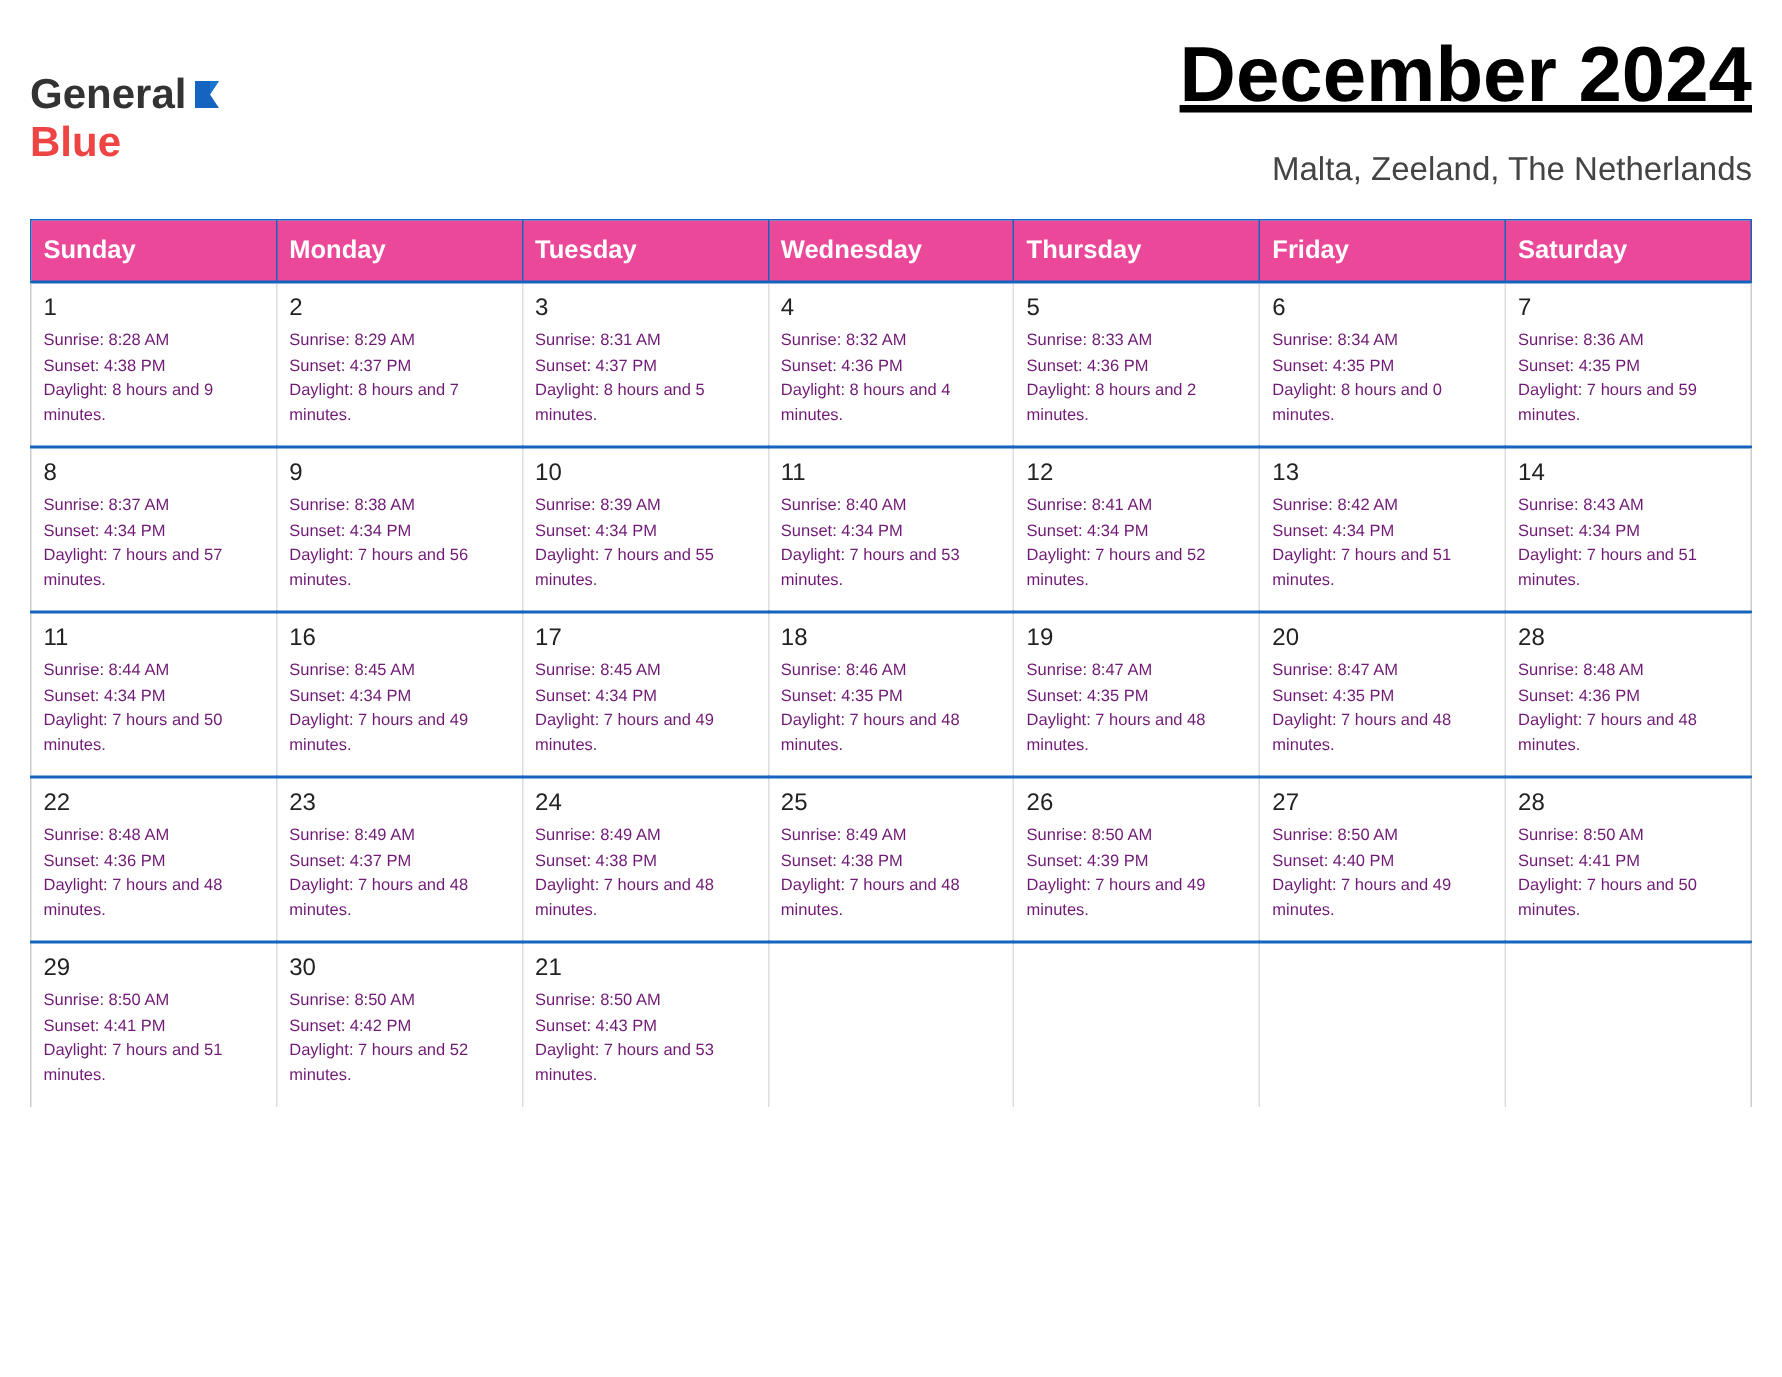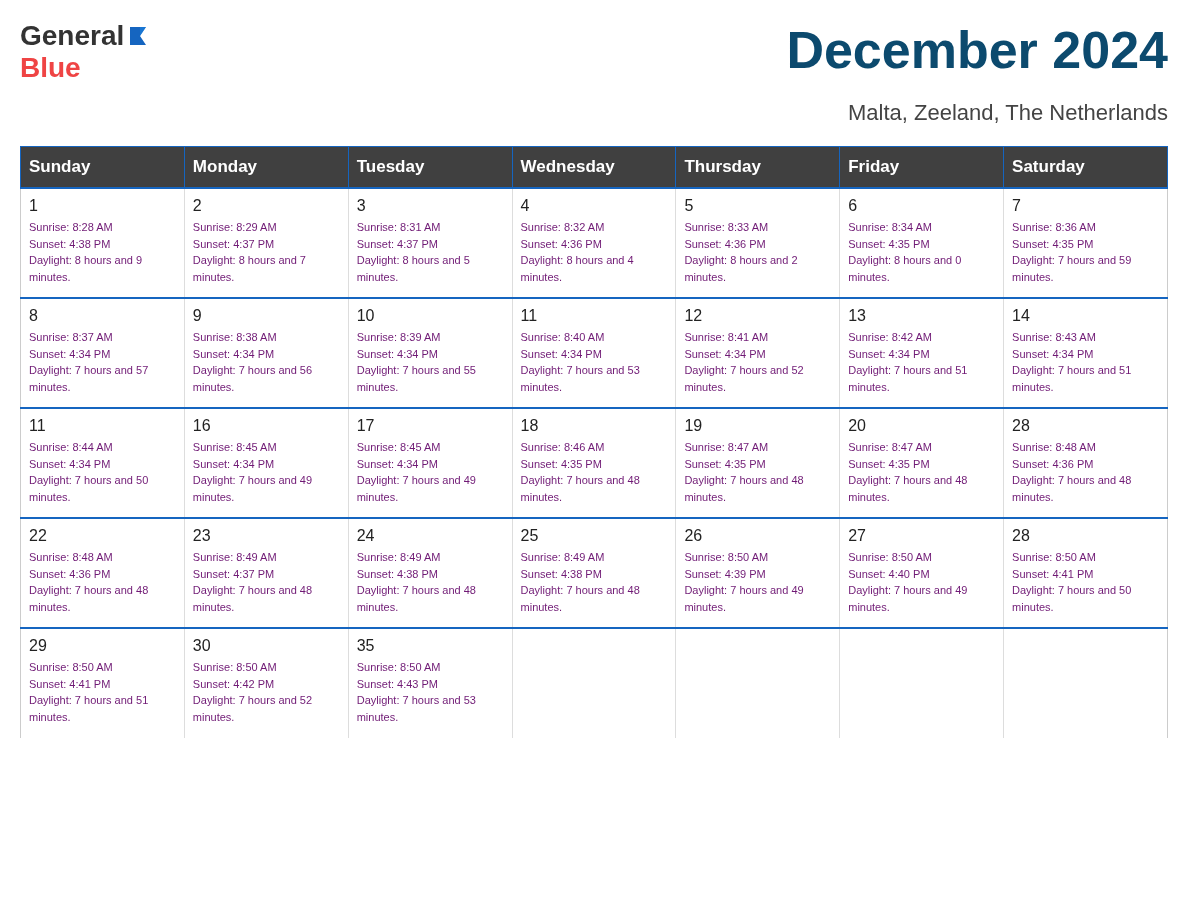--- a/index.html
+++ b/index.html
@@ -17,51 +17,53 @@
       margin-bottom: 20px;
     }
     .logo-text-general {
       font-size: 28px;
       font-weight: bold;
       color: #333;
     }
     .logo-wrapper {
       display: flex;
       flex-direction: column;
+      margin-top: 27px;
     }
     .logo-top-row {
       display: flex;
       align-items: center;
     }
     .logo-bottom {
       font-size: 28px;
       font-weight: bold;
       color: #ef4444;
       margin-left: 0;
     }
     .title-area {
       text-align: right;
     }
     .month-title {
       font-size: 52px;
       font-weight: bold;
-      color: #0c4a6e;
+      color: #000000;
+      text-decoration: underline;
     }
     .location-title {
       font-size: 22px;
       color: #444;
       margin-top: 20px;
     }
     table {
       width: 100%;
       border-collapse: collapse;
       table-layout: fixed;
     }
     thead tr {
-      background-color: #404040;
+      background-color: #ec4899;
       color: #fff;
     }
     thead th {
       padding: 10px 8px;
       font-size: 17px;
       font-weight: bold;
       text-align: left;
       border: 1px solid #1565c0;
     }
     tbody tr {
@@ -256,21 +258,21 @@
       <tr>
         <td>
           <span class="day-number">29</span>
 <div class="day-info">Sunrise: 8:50 AM<br>Sunset: 4:41 PM<br>Daylight: 7 hours and 51 minutes.</div>
         </td>
         <td>
           <span class="day-number">30</span>
 <div class="day-info">Sunrise: 8:50 AM<br>Sunset: 4:42 PM<br>Daylight: 7 hours and 52 minutes.</div>
         </td>
         <td>
-          <span class="day-number">35</span>
+          <span class="day-number">21</span>
 <div class="day-info">Sunrise: 8:50 AM<br>Sunset: 4:43 PM<br>Daylight: 7 hours and 53 minutes.</div>
         </td>
         <td class="empty-cell"></td>
         <td class="empty-cell"></td>
         <td class="empty-cell"></td>
         <td class="empty-cell"></td>
       </tr>
     </tbody>
 </table>
 

